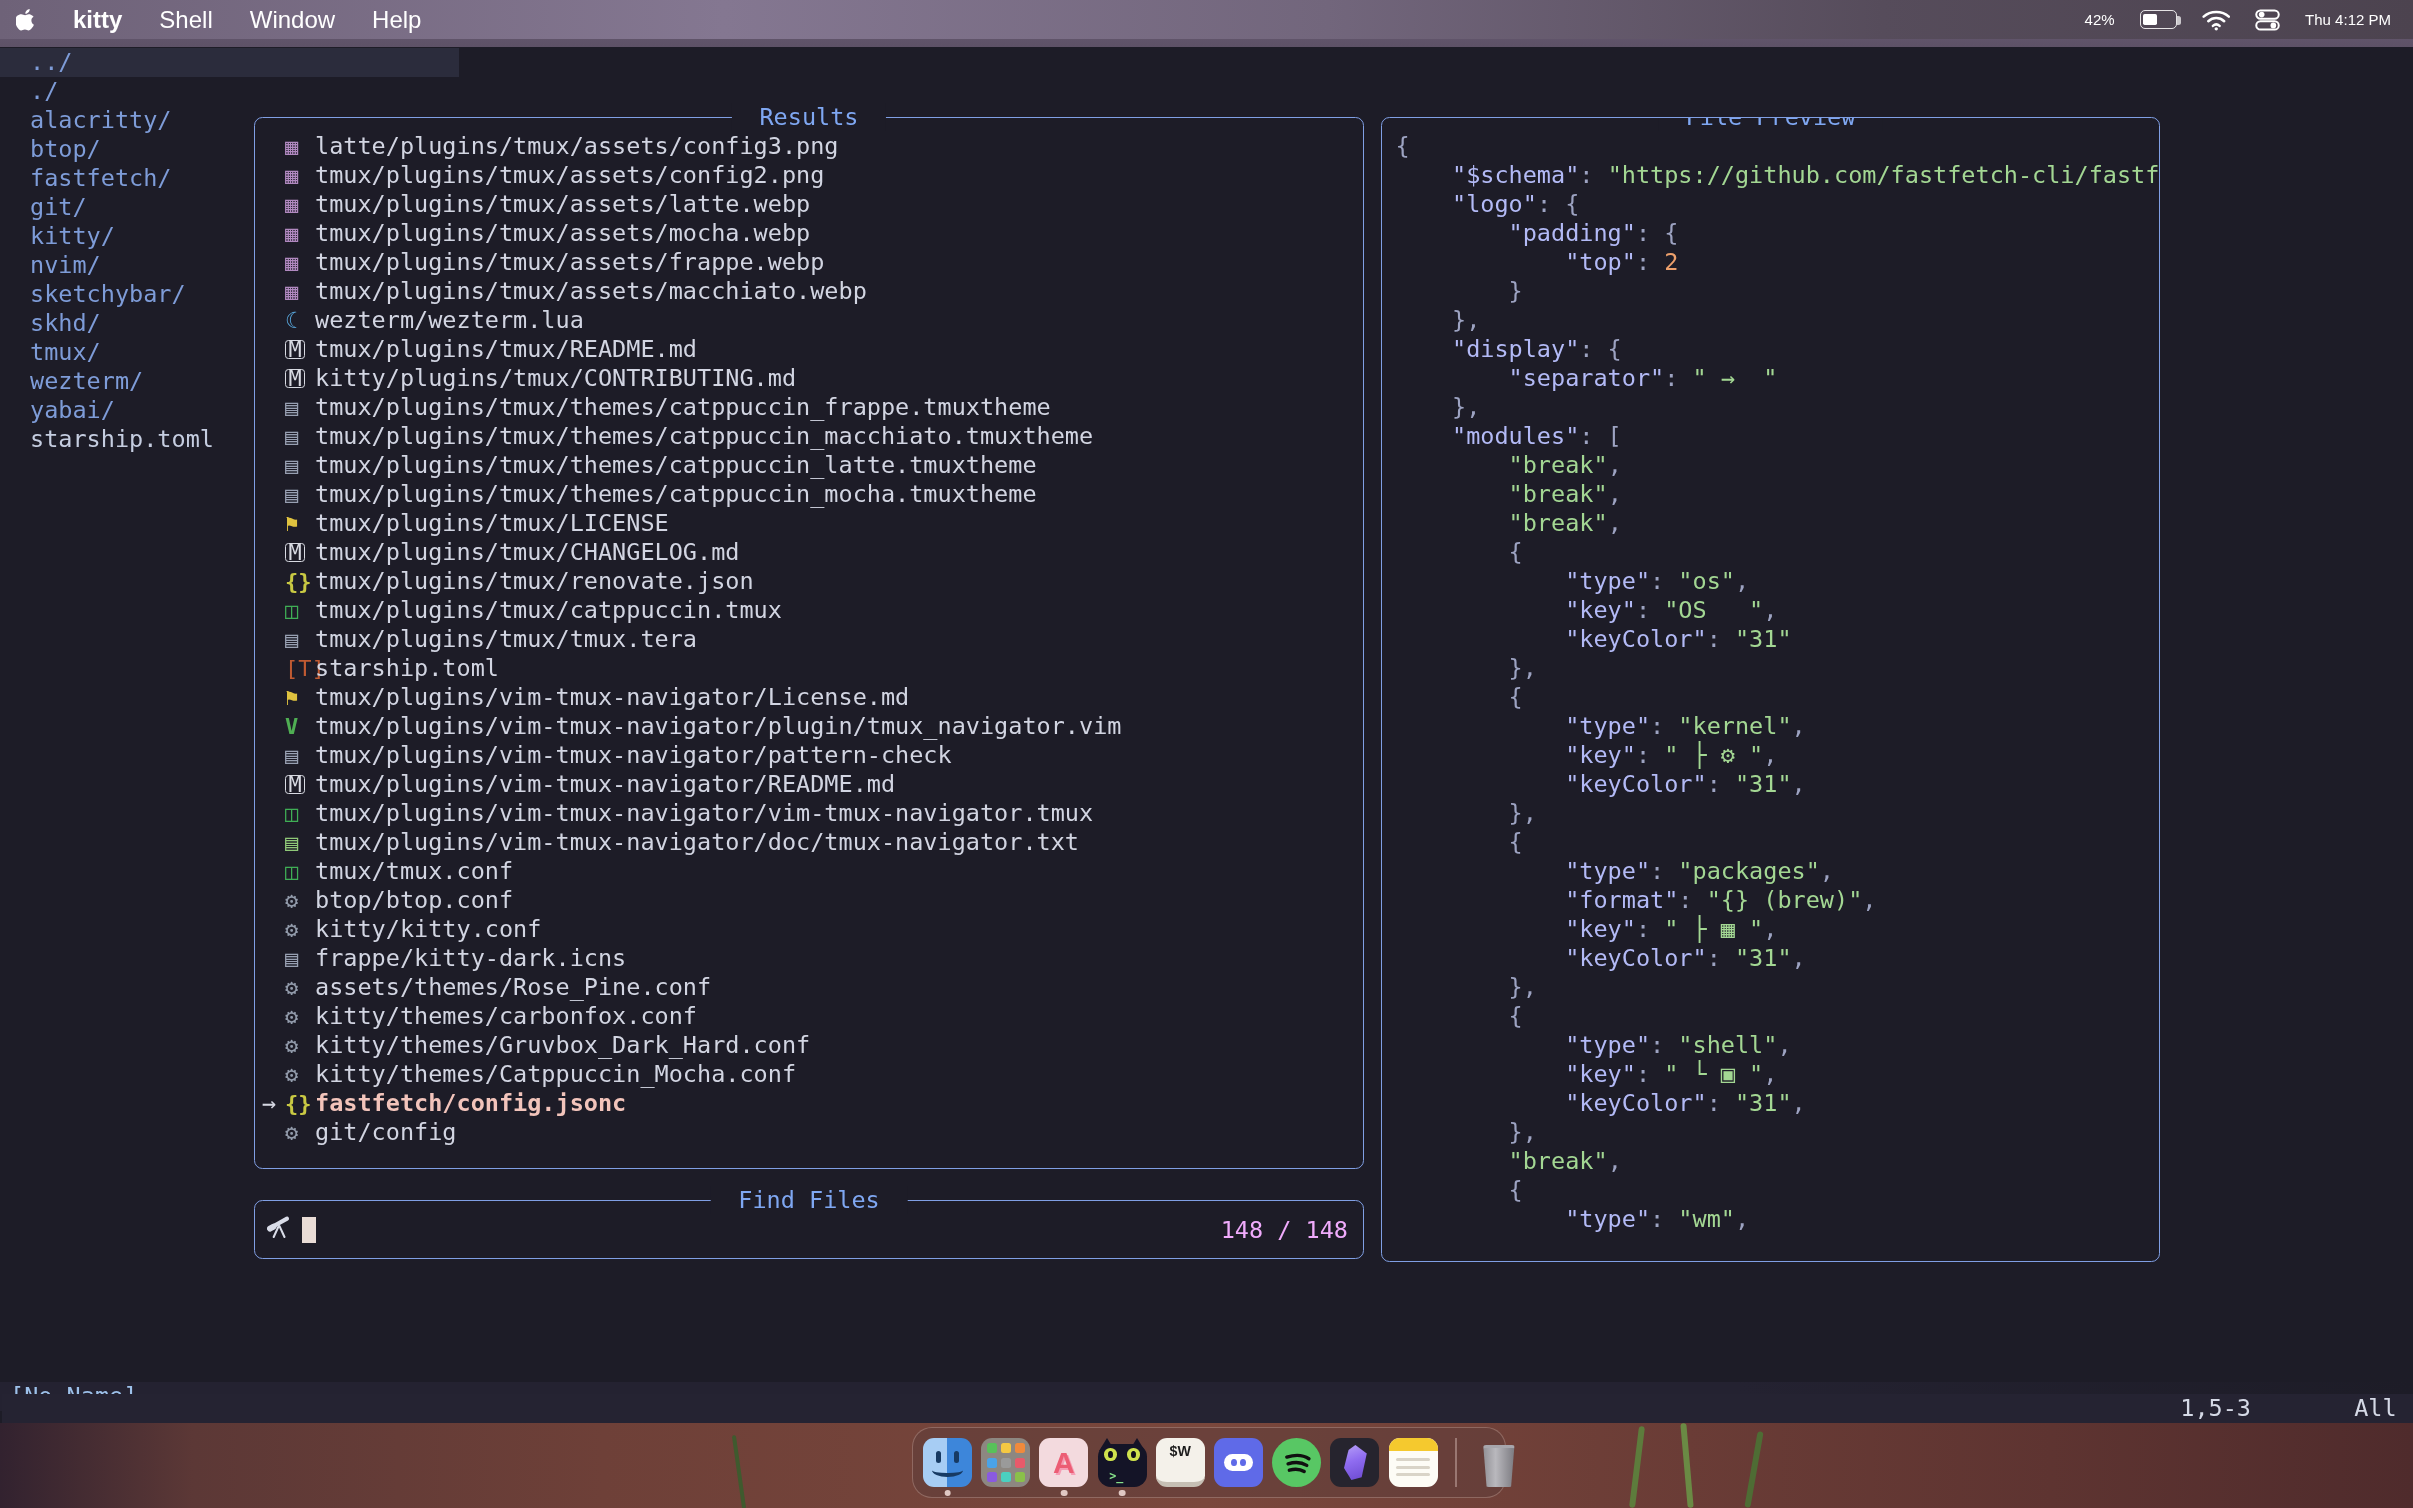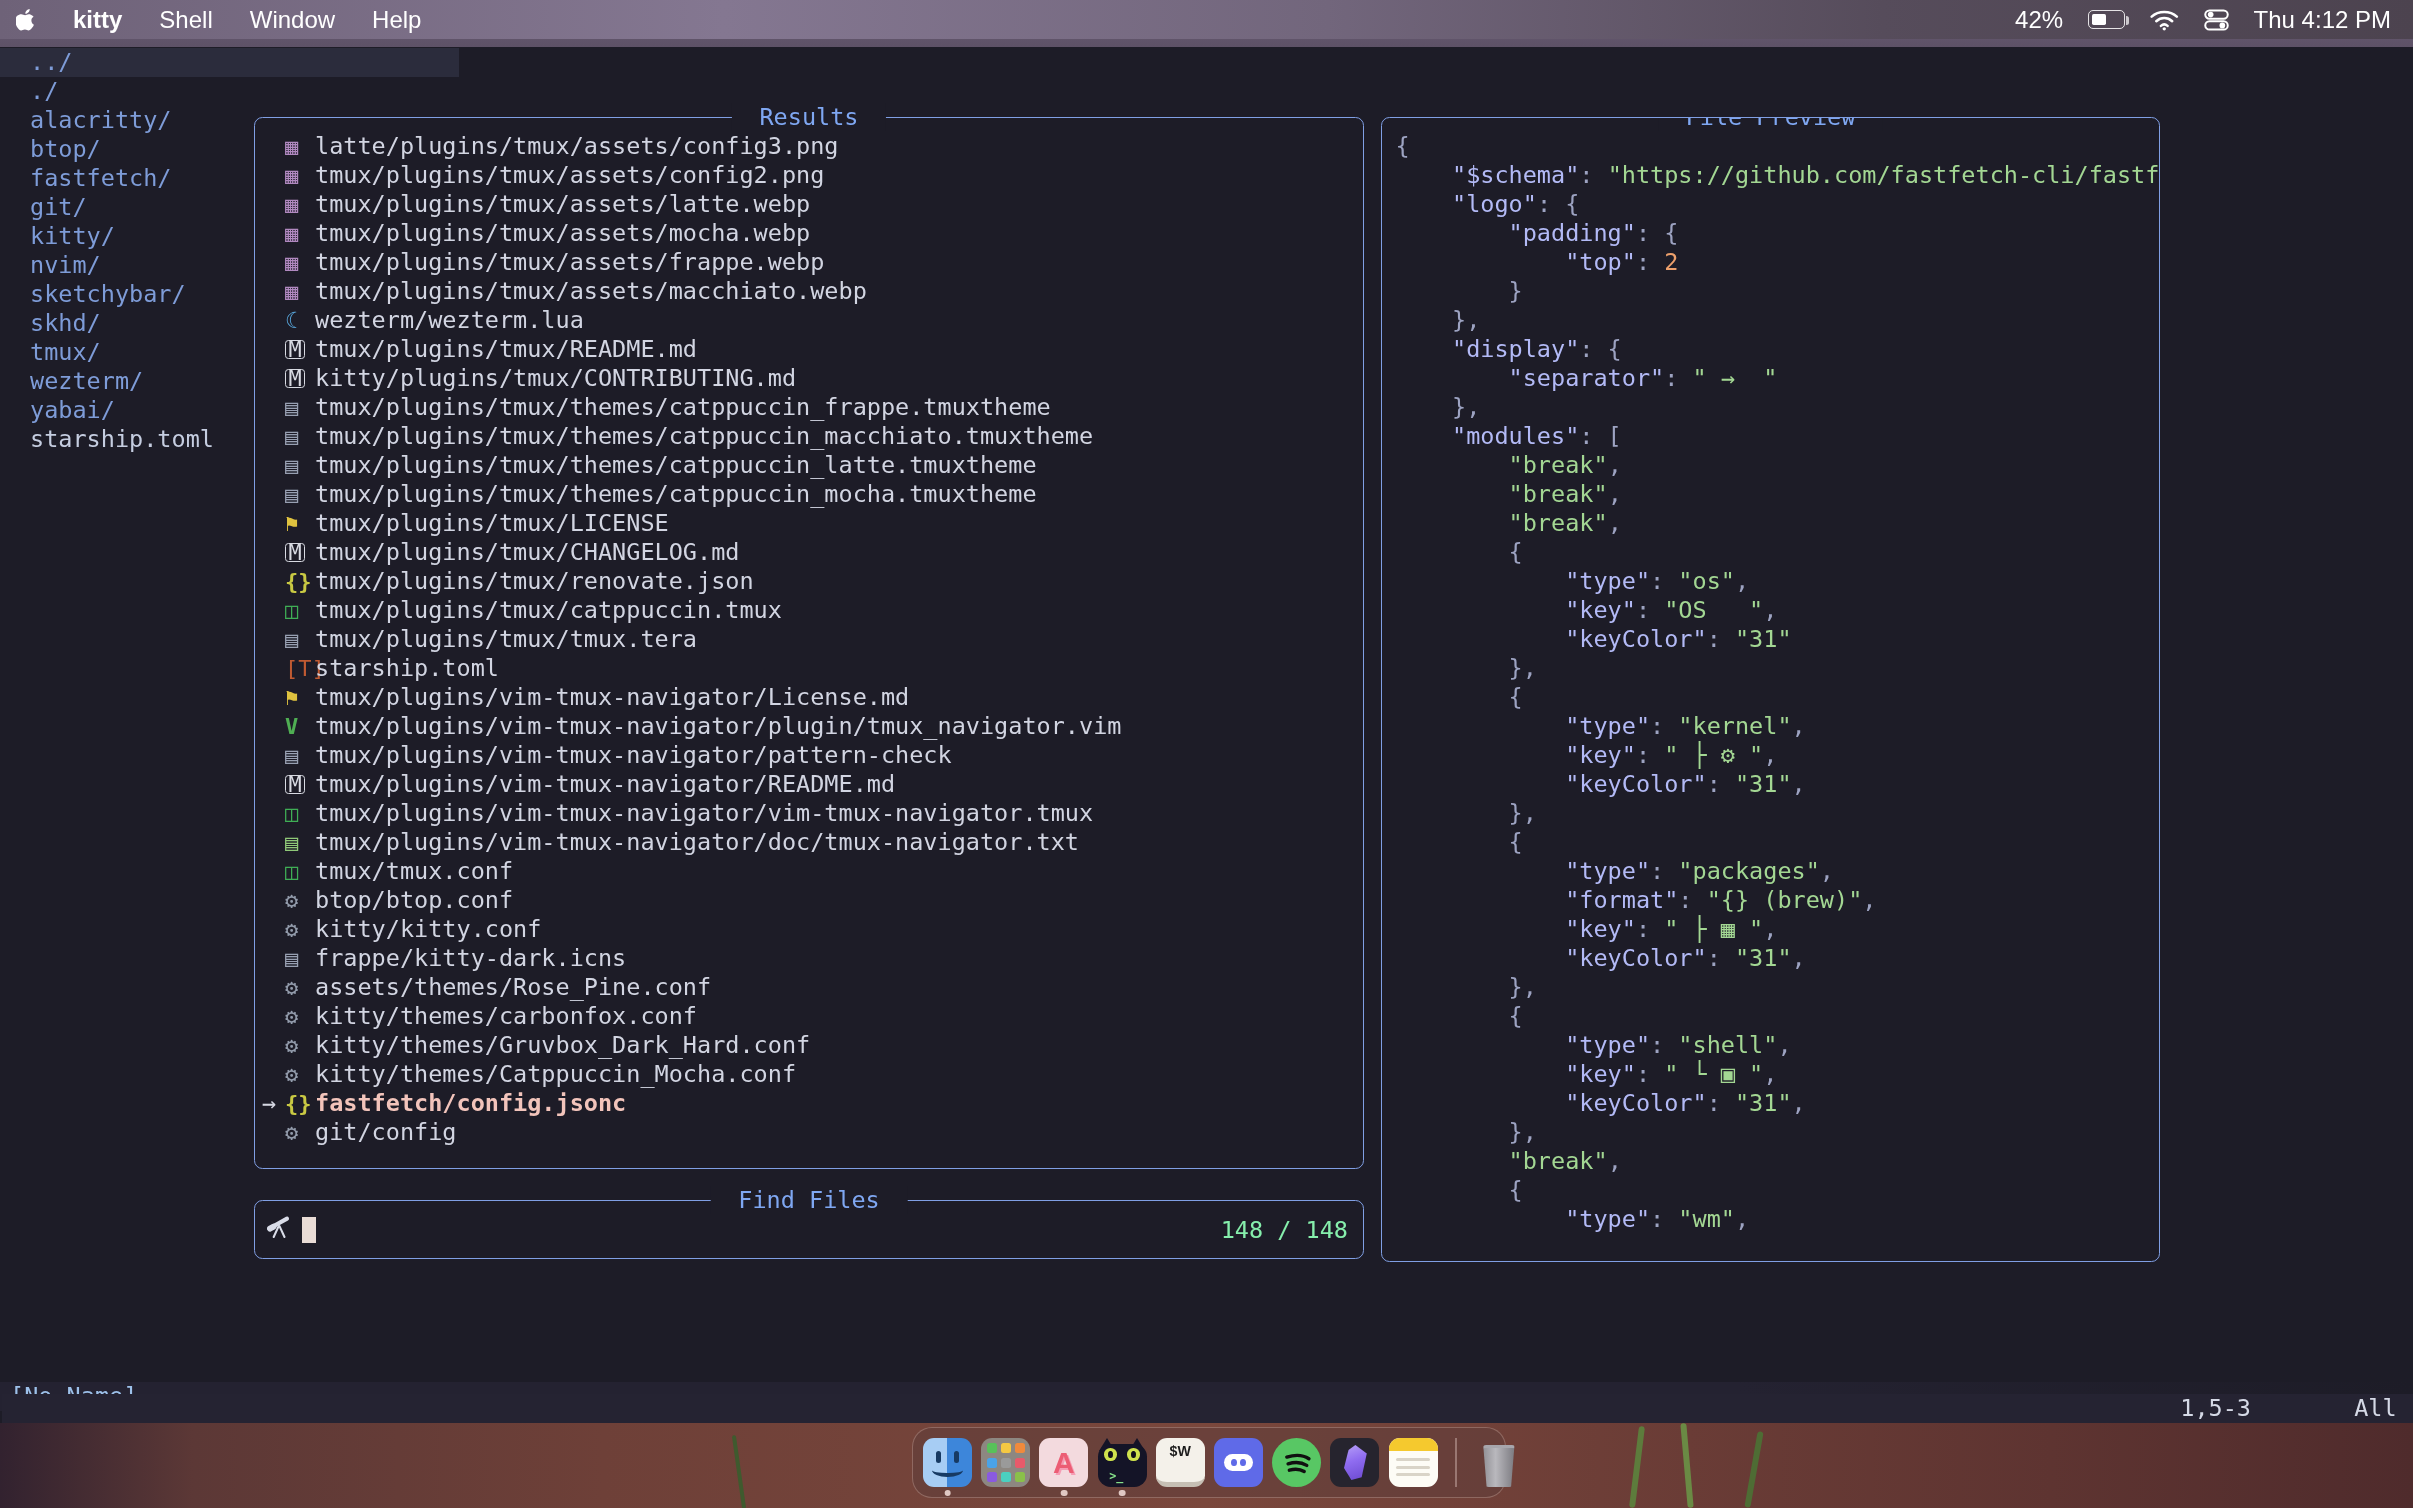--- a/index.html
+++ b/index.html
@@ -7,21 +7,21 @@
   body { position:relative; font-family:"DejaVu Sans Mono", monospace;
          background:linear-gradient(180deg,#6f6378 0%,#584c62 4%,#473b4e 12%,#3e3343 45%,#4b323c 70%,#6e4340 88%,#71443c 100%); }
 
   
   .menubar { position:absolute; top:0; left:0; width:2413px; height:39px;
     background:linear-gradient(90deg,#6e6278 0%,#847791 30%,#72667c 55%,#564c5b 78%,#4c434f 100%);
     display:flex; align-items:center; color:#fff; font-family:"Liberation Sans",sans-serif; font-size:24px; }
   .mb-left { display:flex; align-items:center; gap:37px; padding-left:16px; }
   .mb-item { cursor:default; }
   .mb-app { font-weight:700; }
-  .mb-right { margin-left:auto; display:flex; align-items:center; gap:25px; padding-right:22px; font-size:24px; }
+  .mb-right { margin-left:auto; display:flex; align-items:center; gap:25px; padding-right:22px; font-size:15px; }
   .battery { position:relative; width:37px; height:18.4px; border:1.7px solid rgba(255,255,255,.85); border-radius:5px; }
   .battery .fill { position:absolute; left:2.5px; top:2.5px; bottom:2.5px; width:40%; background:#fff; border-radius:1.7px; }
   .battery .nub { position:absolute; right:-5px; top:5px; width:3.4px; height:8.4px; background:rgba(255,255,255,.7); border-radius:0 2.5px 2.5px 0; }
 
   
   .terminal { position:absolute; top:47px; left:0; width:2413px; height:1376px; background:#1d1c27; color:#d2d5e2; font-size:23.5px; }
 
   
   .cursorline { position:absolute; left:0; top:0.8px; width:459px; height:29px; background:#2b2c3c; }
   .sidebar { position:absolute; left:30px; top:0.8px; line-height:29px; color:#7e9cd8; }
@@ -44,21 +44,21 @@
   .res-row.sel .lbl { color:#f2c4bb; font-weight:700; }
   .ic-image{color:#b189c0;} .ic-lua{color:#58a7dd;}
   .ic-markdown{color:#d8dae2; font-size:14.2px;} .ic-markdown i{font-style:normal;display:inline-block;border:1.7px solid #d8dae2;border-radius:3.4px;padding:0 2.5px;line-height:17px;}
   .ic-doc{color:#98a0b2;} .ic-license{color:#dfc23f;}
   .ic-json{color:#c9c943;font-weight:700;font-size:20px;} .ic-tmux{color:#3fae55;}
   .ic-toml{color:#c05a32;font-size:17.6px;} .ic-vim{color:#4fae53;font-weight:700;}
   .ic-txt{color:#8fc878;} .ic-conf{color:#939cac;} .ic-jsonc{color:#c9c943;font-weight:700;font-size:20px;}
 
   .prompt-icon { position:absolute; left:11.7px; top:50%; transform:translateY(-50%); }
   .cursor-block { position:absolute; left:47px; top:50%; transform:translateY(-50%); width:14.2px; height:26px; background:#e9dcd6; }
-  .counter { position:absolute; right:15px; top:50%; transform:translateY(-50%); color:#86efac; }
+  .counter { position:absolute; right:15px; top:50%; transform:translateY(-50%); color:#f0abfc; }
 
   .code { position:absolute; top:14.2px; left:13.4px; right:0; line-height:29px; }
   .code-line { height:29px; white-space:pre; }
   .seg-p{color:#9da3c2;} .seg-k{color:#b3baf6;} .seg-s{color:#a3d793;} .seg-n{color:#eda06c;}
 
   
   .statusline { position:absolute; left:0; bottom:12px; width:100%; height:29px; line-height:29px;
     background:linear-gradient(90deg,#242231 0%,#242231 72%,#1d1c27 100%); color:#9dc1ea; padding-left:10px; }
   .cmdline { position:absolute; left:2px; bottom:0; width:100%; height:29px; line-height:29px; background:#252332; color:#d5d9e6; }
   .ruler { position:absolute; right:164px; } .scrollpos { position:absolute; right:18.4px; }

